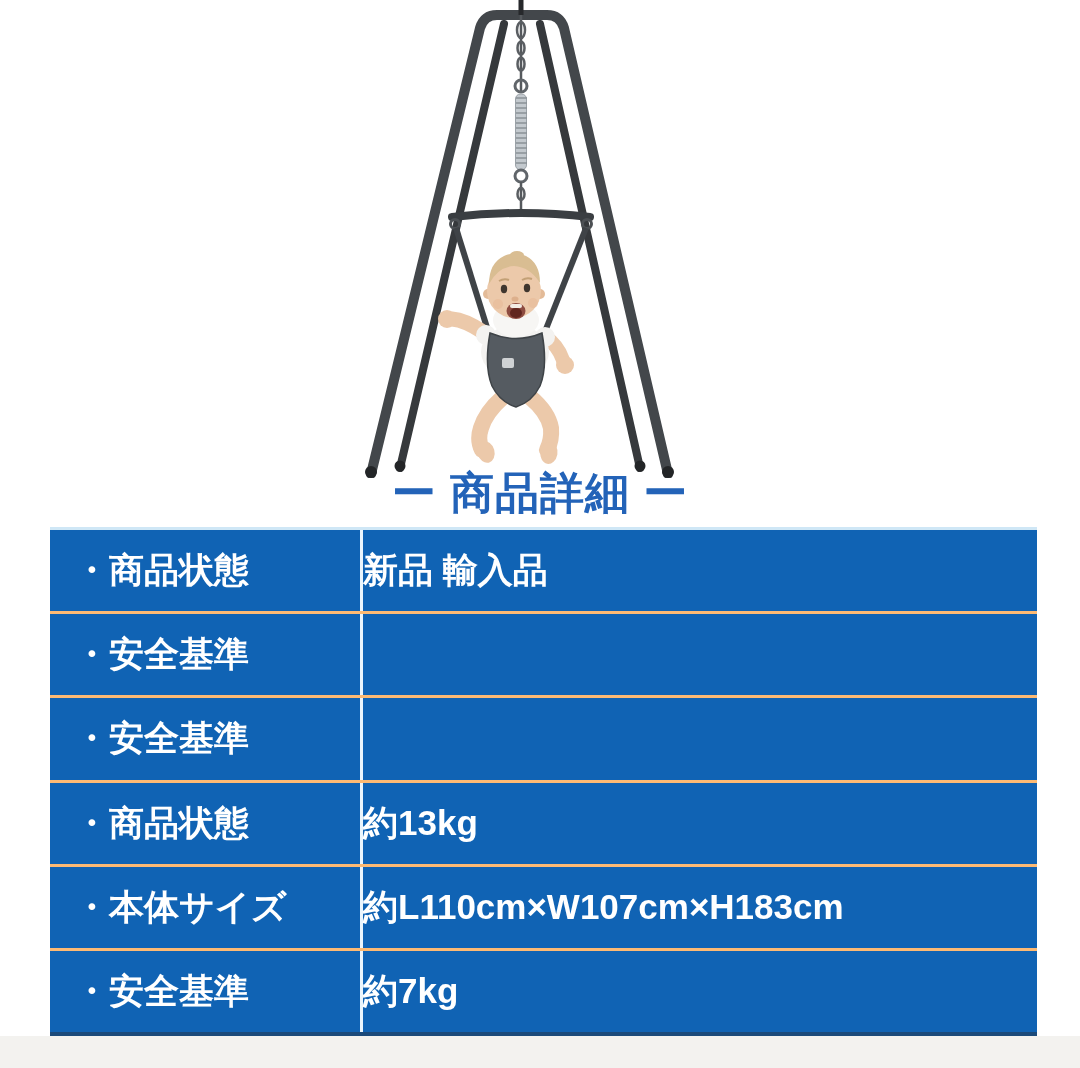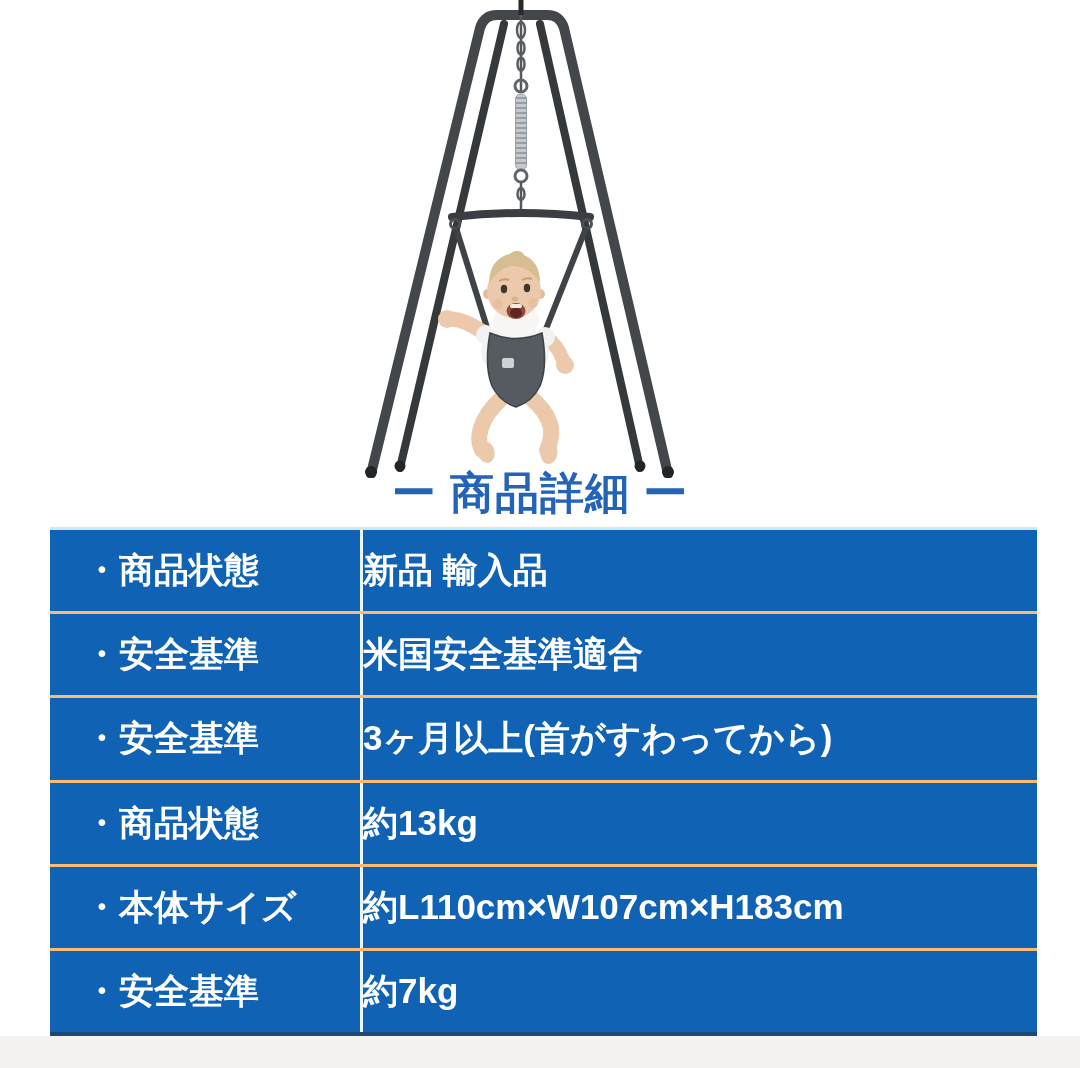--- a/index.html
+++ b/index.html
@@ -25,21 +25,21 @@
     border-top:3px solid #cfe7f6;
     border-bottom:4px solid #1b4a7a;
     z-index:2;
   }
   .spec-row{
     flex:1;display:flex;align-items:stretch;
     color:#ffffff;font-weight:bold;font-size:35px;
   }
   .spec-row + .spec-row{border-top:3px solid #fdba74;}
   .spec-label{
-    width:313px;box-sizing:border-box;padding-left:34px;
+    width:313px;box-sizing:border-box;padding-left:24px;
     border-right:3px solid #eaf5fd;
     display:flex;align-items:center;text-align:center;
   }
   .spec-value{
     flex:1;display:flex;align-items:center;
   }
 </style>
 </head>
 <body>
 
@@ -129,25 +129,23 @@
 
 <div class="bottom-strip"></div>
 
 <div class="spec-table">
   <div class="spec-row">
     <div class="spec-label">・商品状態</div>
     <div class="spec-value">新品 輸入品</div>
   </div>
   <div class="spec-row">
     <div class="spec-label">・安全基準</div>
-    <div class="spec-value">米国安全基準適合</div>
   </div>
   <div class="spec-row">
     <div class="spec-label">・安全基準</div>
-    <div class="spec-value">3ヶ月以上(首がすわってから)</div>
   </div>
   <div class="spec-row">
     <div class="spec-label">・商品状態</div>
     <div class="spec-value">約13kg</div>
   </div>
   <div class="spec-row">
     <div class="spec-label">・本体サイズ</div>
     <div class="spec-value">約L110cm×W107cm×H183cm</div>
   </div>
   <div class="spec-row">

